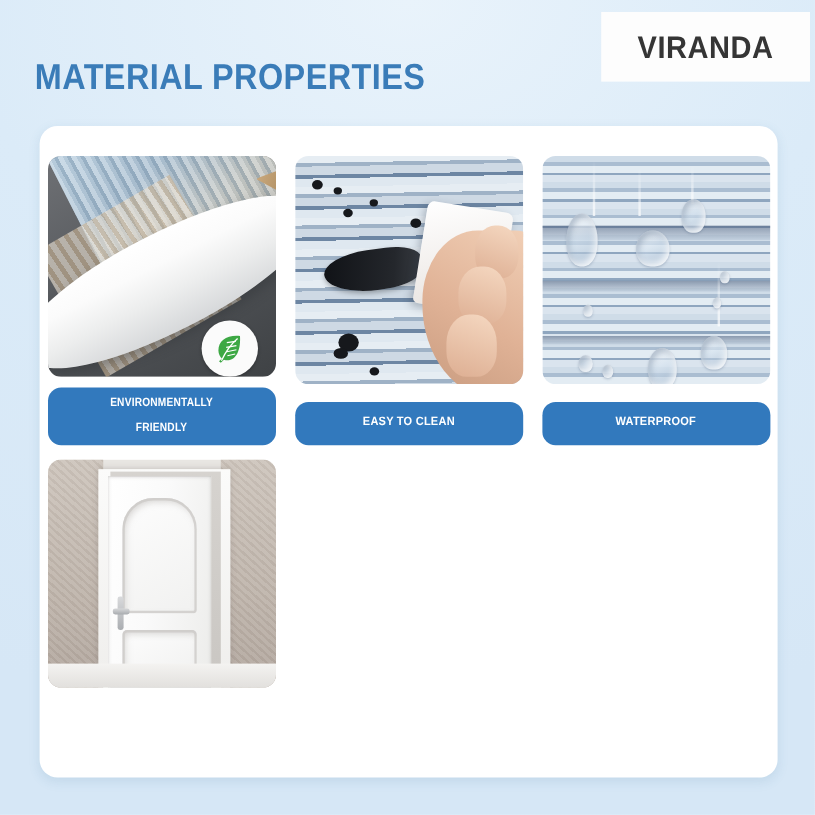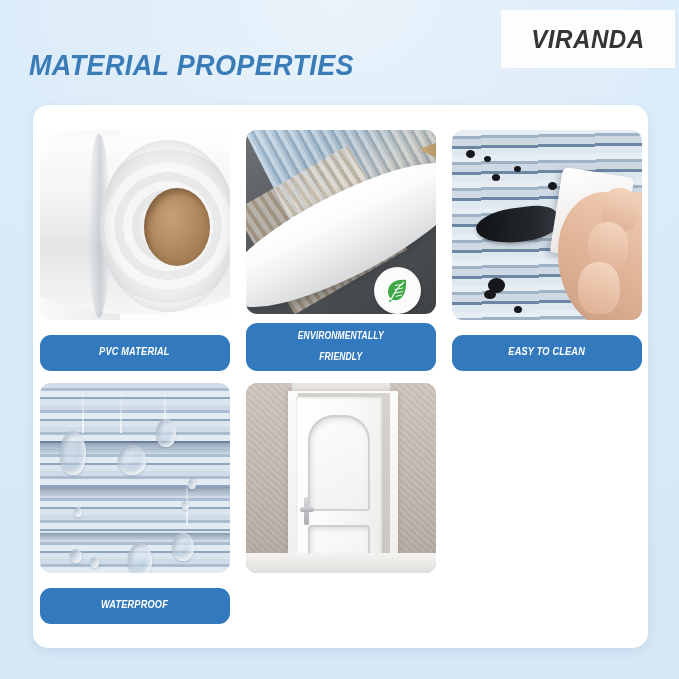--- a/index.html
+++ b/index.html
@@ -5,21 +5,20 @@
   html,body{margin:0;padding:0;}
   body{
     width:679px;height:679px;overflow:hidden;
     font-family:"Liberation Sans", sans-serif;
     background:#dceaf7;
   }
   #page{
     position:relative;width:679px;height:679px;
     background:
       radial-gradient(120% 90% at 50% 0%, #e9f3fb 0%, #dbebf8 45%, #d6e7f6 100%);
-    font-style: italic;
   }
 
   
   .brand-box{
     position:absolute;left:501px;top:10px;width:174px;height:58px;
     background:#fdfdfd;
     display:flex;align-items:center;justify-content:center;
   }
   .brand-text{
     font-size:26px;font-weight:bold;color:#353535;
@@ -312,33 +311,20 @@
 <div id="page">
 
   <div class="brand-box">
     <div class="brand-text">VIRANDA</div>
   </div>
   <div class="page-title">MATERIAL PROPERTIES</div>
 
   <div class="card">
     <div class="grid">
 
-      <div class="tile">
-        <div class="thumb">
-          <div class="roll-bg"></div>
-          <div class="roll-sheet"></div>
-          <div class="roll-body"></div>
-          <div class="roll-edge"></div>
-          <div class="roll-face"></div>
-          <div class="roll-core"></div>
-        </div>
-        <div class="label">
-          <span>PVC MATERIAL</span>
-        </div>
-      </div>
 
       <div class="tile two-line">
         <div class="thumb">
           <div class="eco-bg"></div>
           <div class="eco-print"></div>
           <div class="eco-print2"></div>
           <div class="eco-tube">
               <div class="eco-tip"></div>
             </div>
           <div class="eco-badge">

